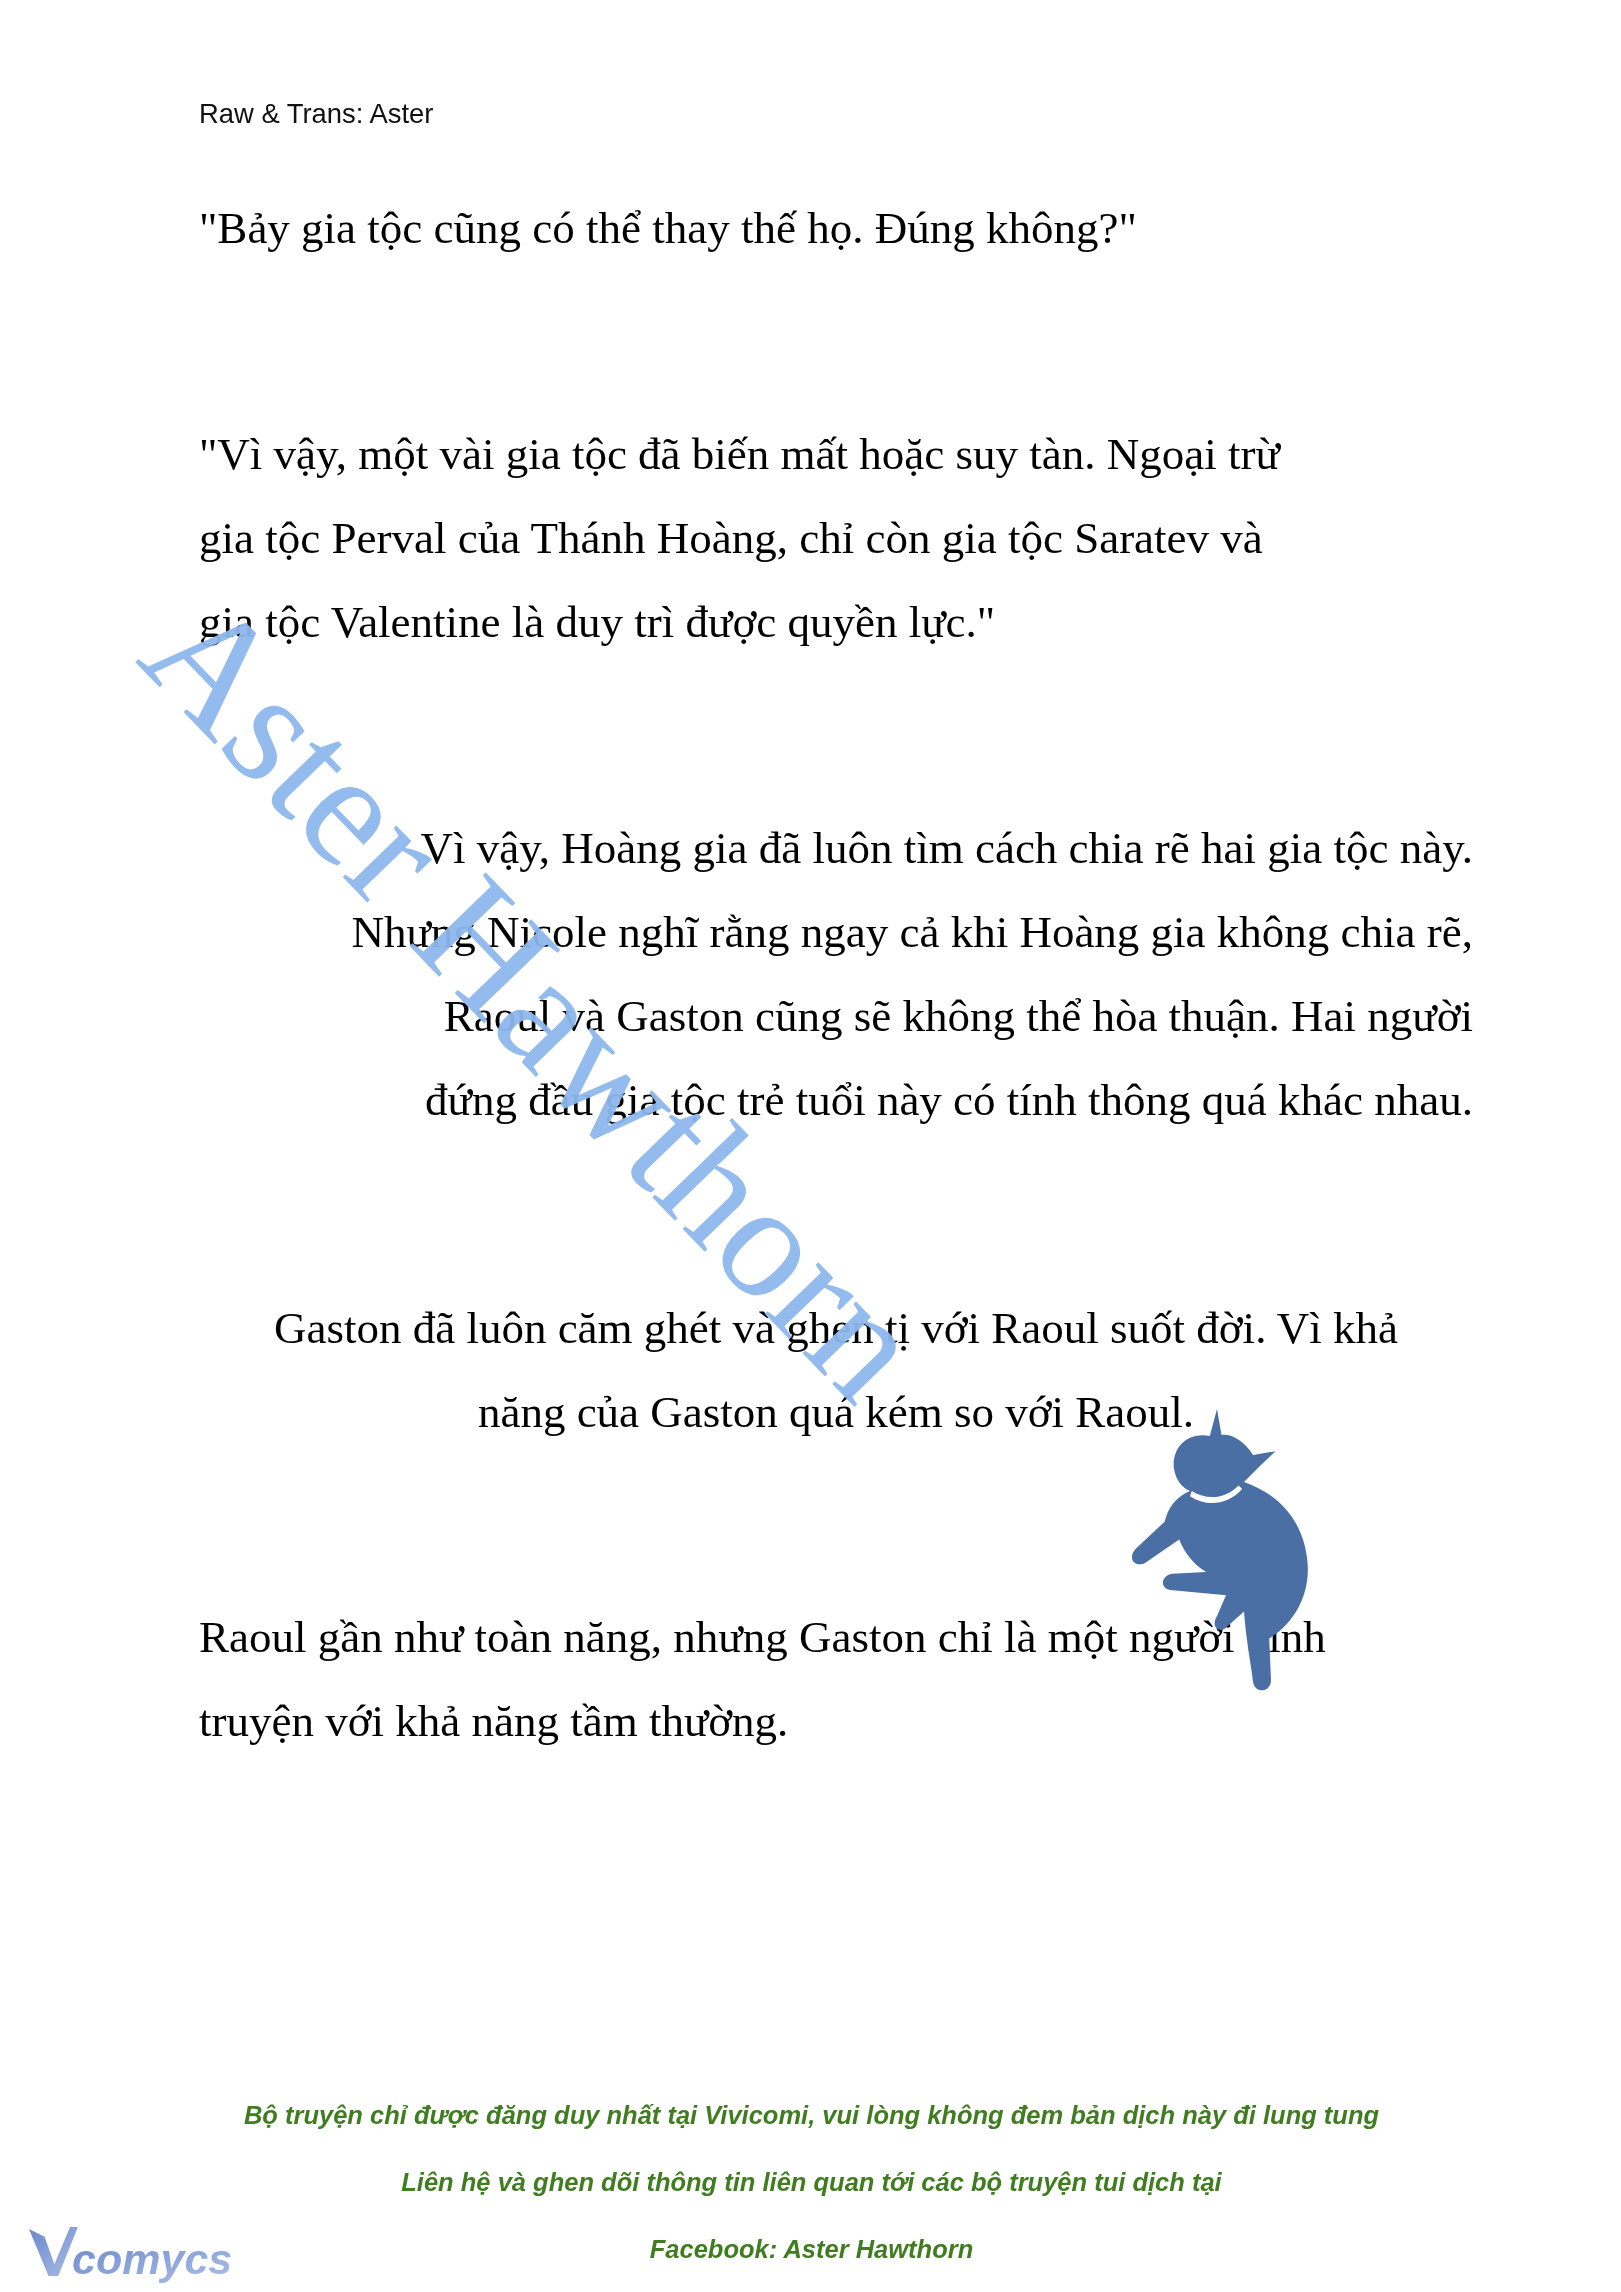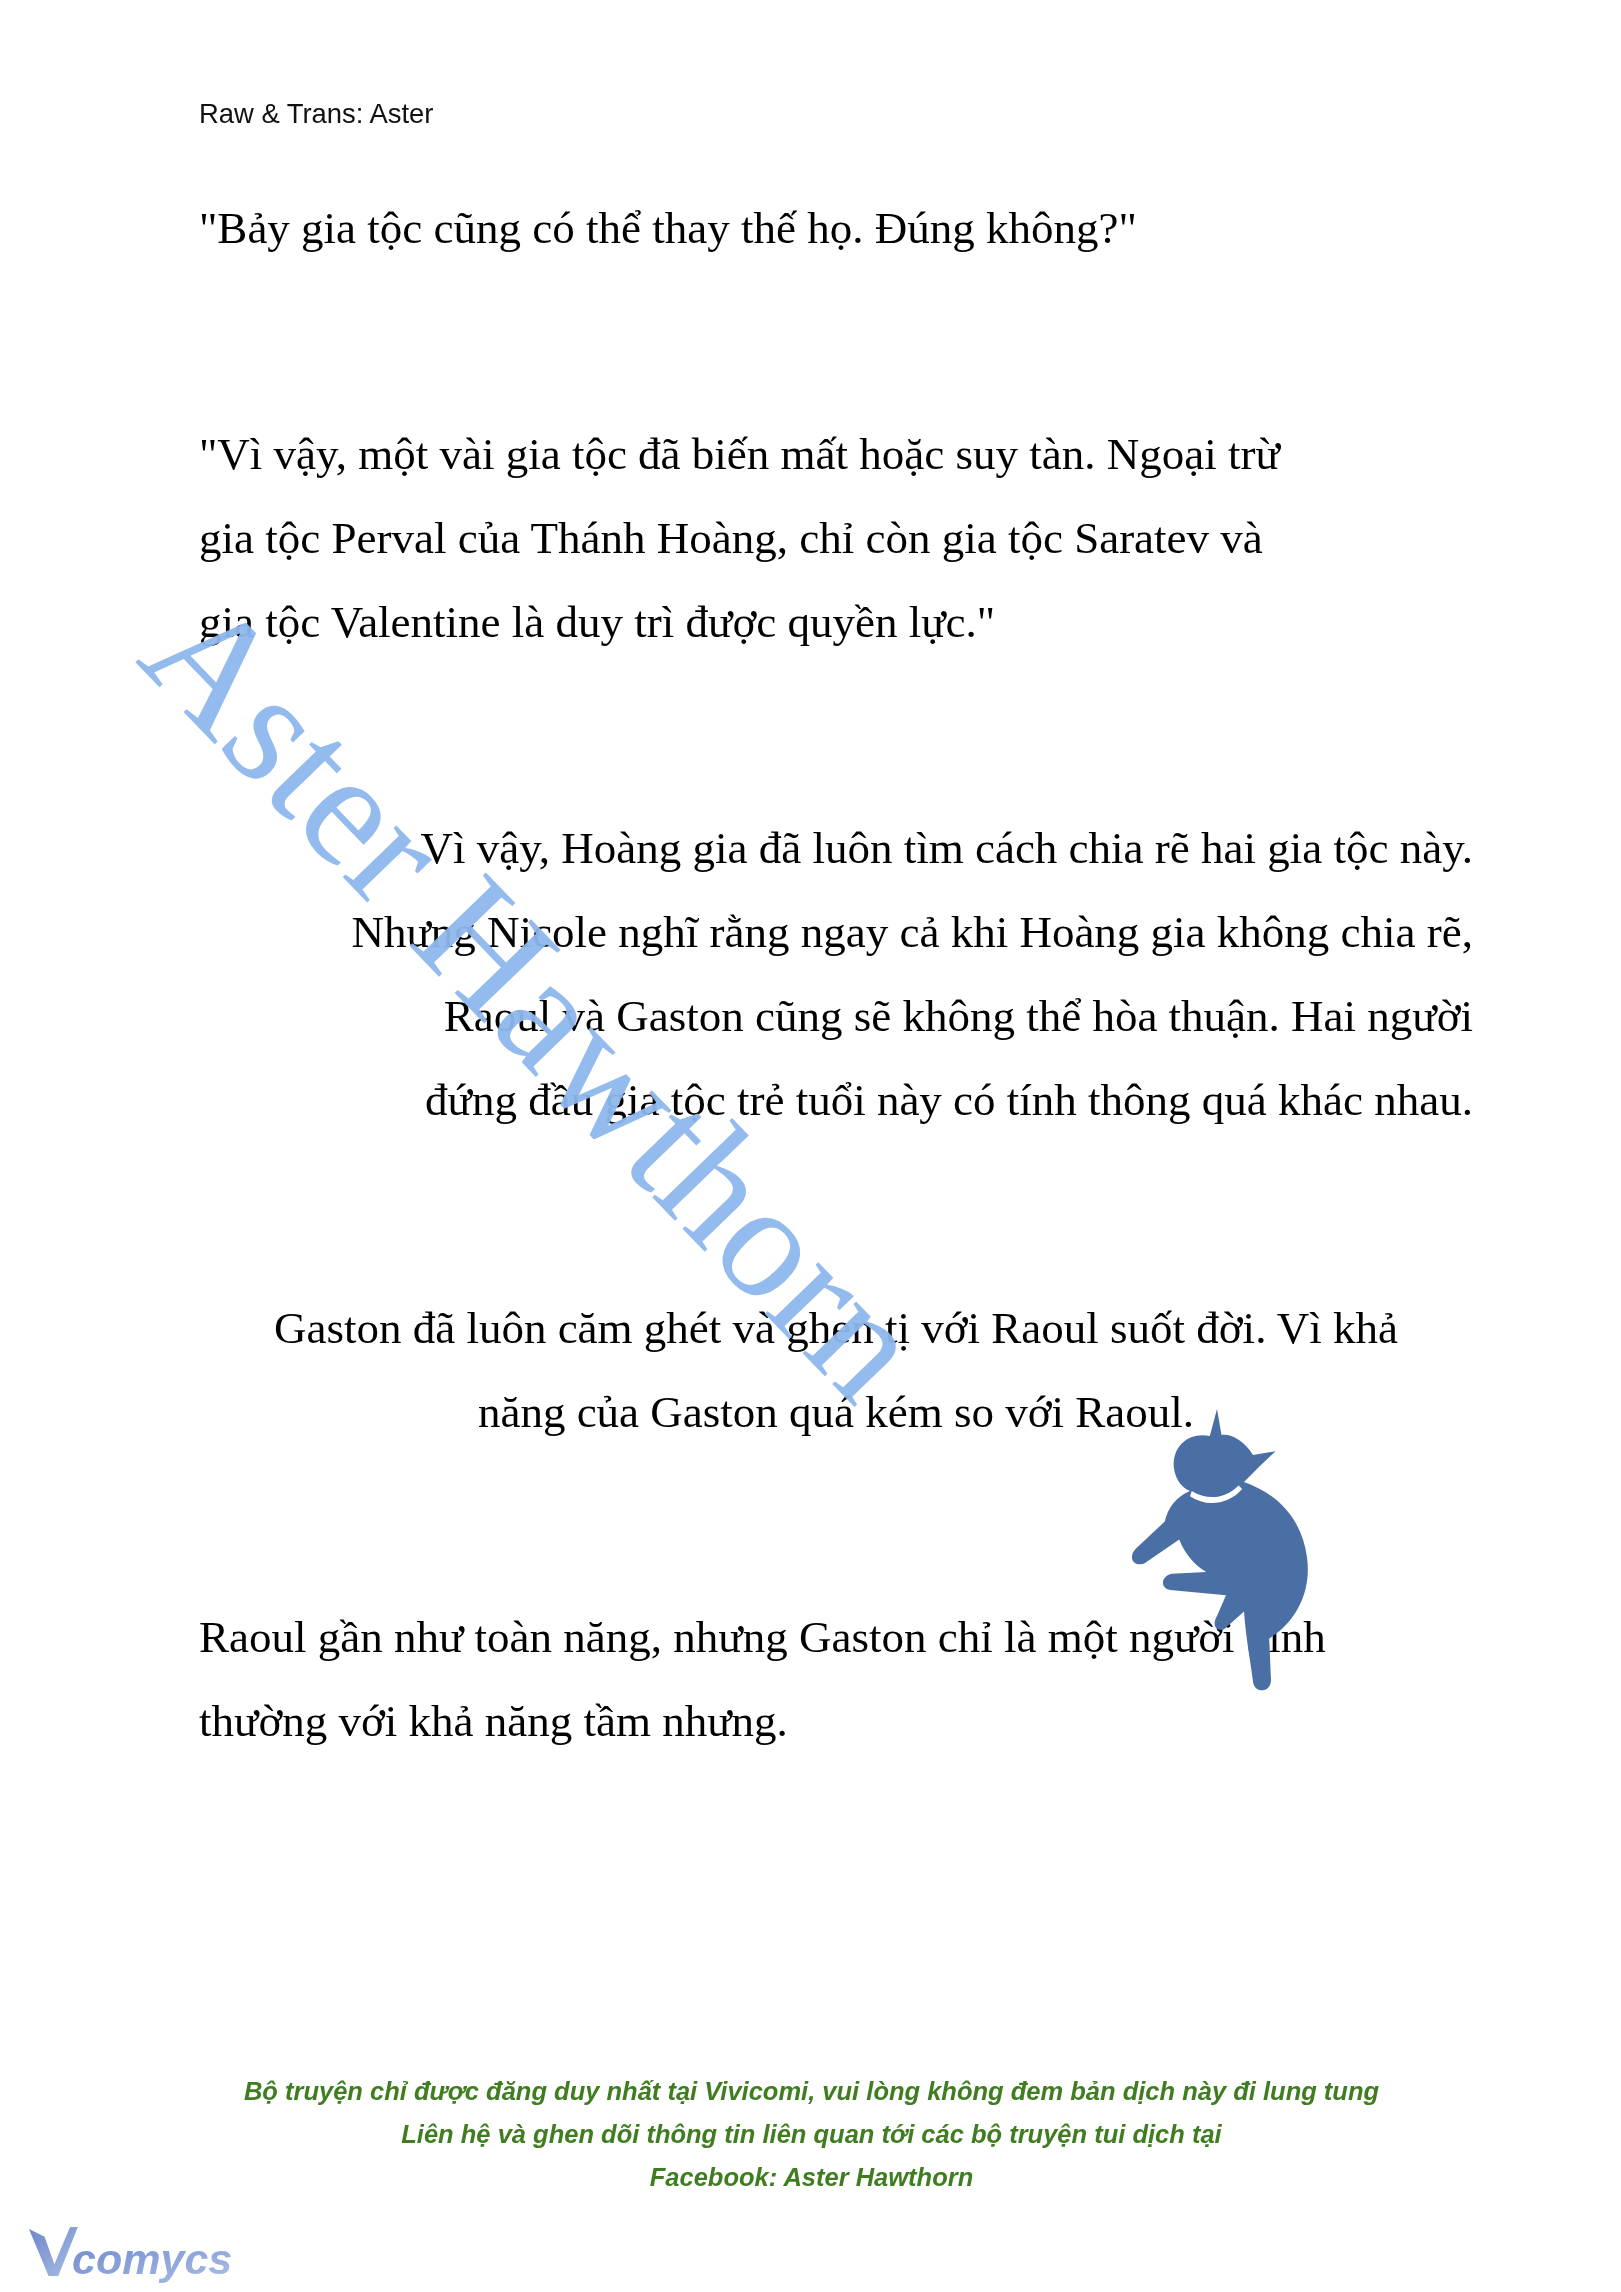--- a/index.html
+++ b/index.html
@@ -27,21 +27,21 @@
     transform-origin: 0 0; transform: rotate(46deg);
     white-space: nowrap; opacity: 0.95; pointer-events: none;
   }
   .cat { position: absolute; left: 1127px; top: 1387px; width: 216px; height: 323px; }
 
   .footer {
     position: absolute; left: 199px; width: 1225px; top: 2070px;
     font-family: "Liberation Sans", sans-serif; font-style: italic; font-weight: bold;
     font-size: 25.5px; color: #3f7d20; text-align: center; line-height: 43px;
   }
-  .footer .fl { display: block; }
+  .footer .fl { display: block; margin-top: 24px; }
 
   .logo { position: absolute; left: 27.4px; top: 2217px; width: 225px; height: 69px; }
 </style>
 </head>
 <body>
 
 <div class="page">
 
   <div class="header">Raw &amp; Trans: Aster</div>
 
@@ -62,21 +62,21 @@
     <span class="line">đứng đầu gia tộc trẻ tuổi này có tính thông quá khác nhau.</span>
   </div>
 
   <div class="body-text p4">
     <span class="line">Gaston đã luôn căm ghét và ghen tị với Raoul suốt đời. Vì khả</span>
     <span class="line">năng của Gaston quá kém so với Raoul.</span>
   </div>
 
   <div class="body-text p5">
     <span class="line">Raoul gần như toàn năng, nhưng Gaston chỉ là một người bình</span>
-    <span class="line">thường với khả năng tầm nhưng.</span>
+    <span class="line">truyện với khả năng tầm thường.</span>
   </div>
 
   <div class="watermark">Aster Hawthorn</div>
 
   <svg class="cat" viewBox="0 0 240 340">
     <path fill="#4a6fa5" d="
       M100 15 L92 45 C70 40 50 55 52 80 C54 95 62 103 70 106
       C55 112 45 125 42 140 L10 170 C0 180 8 192 20 186 L58 160
       C64 175 74 188 88 196 L50 198 C38 200 36 214 48 216 L110 222
       L100 245 C92 258 104 266 112 256 L130 240 C132 270 138 300 140 318

